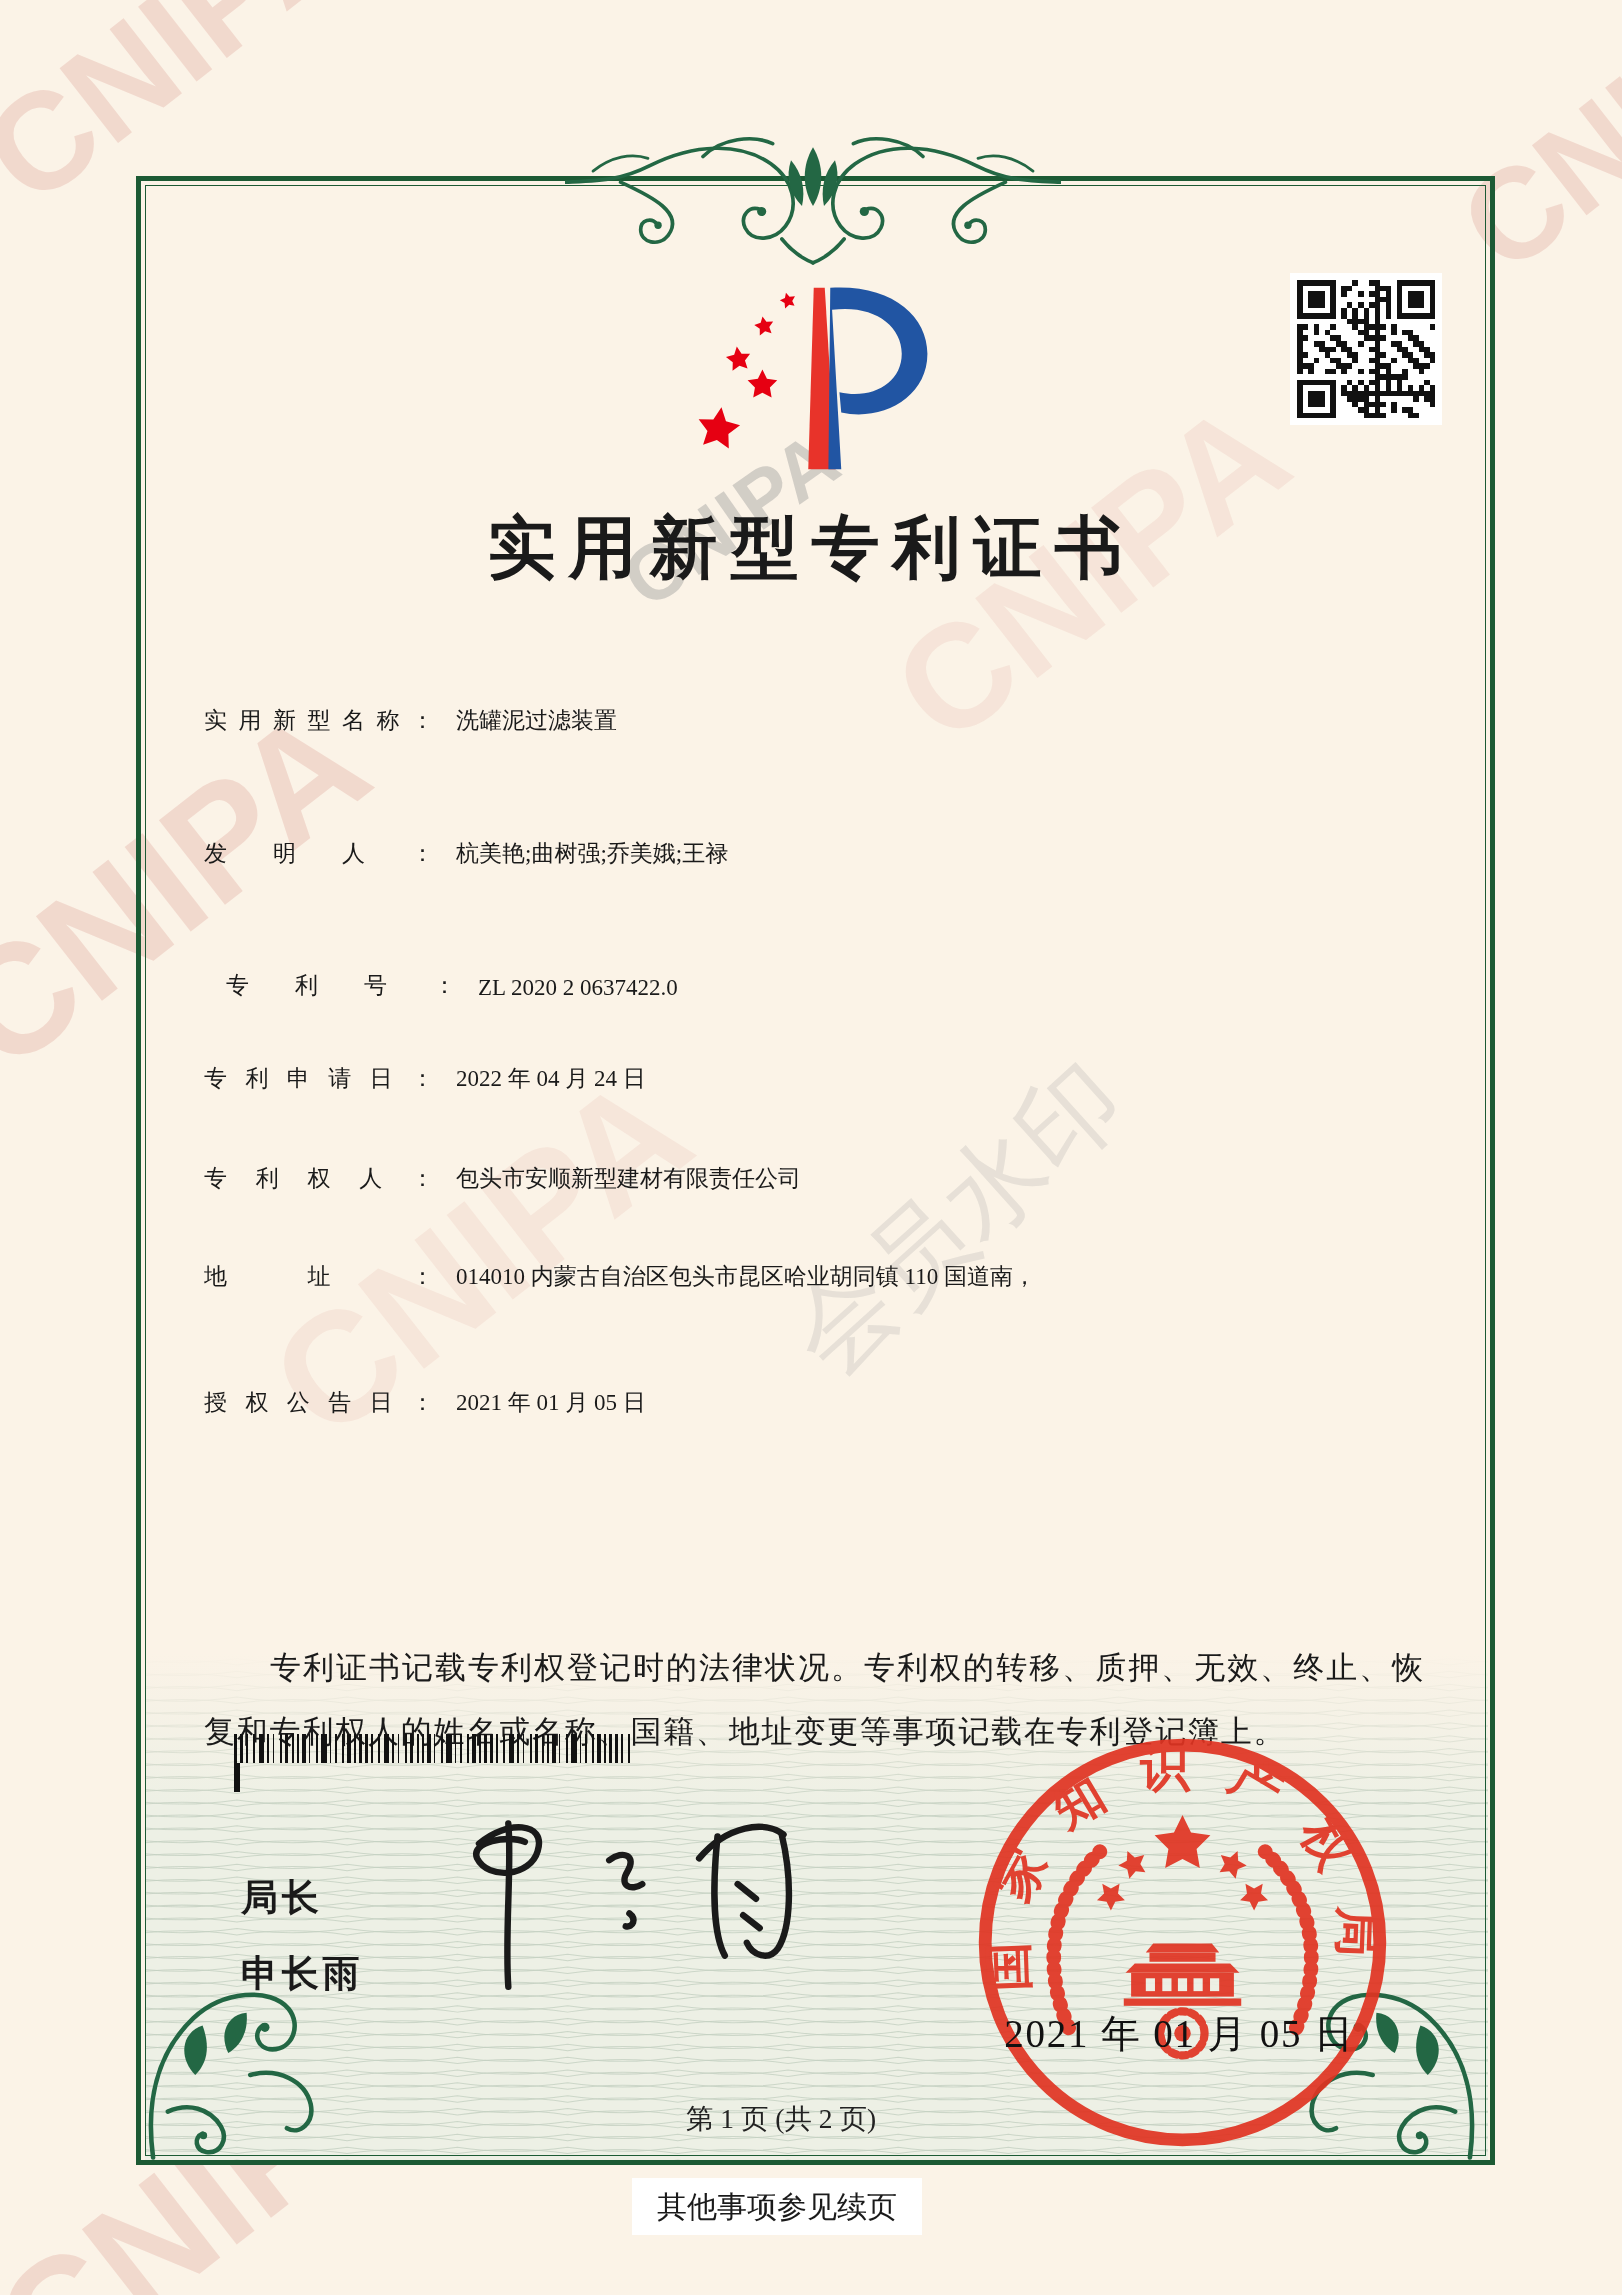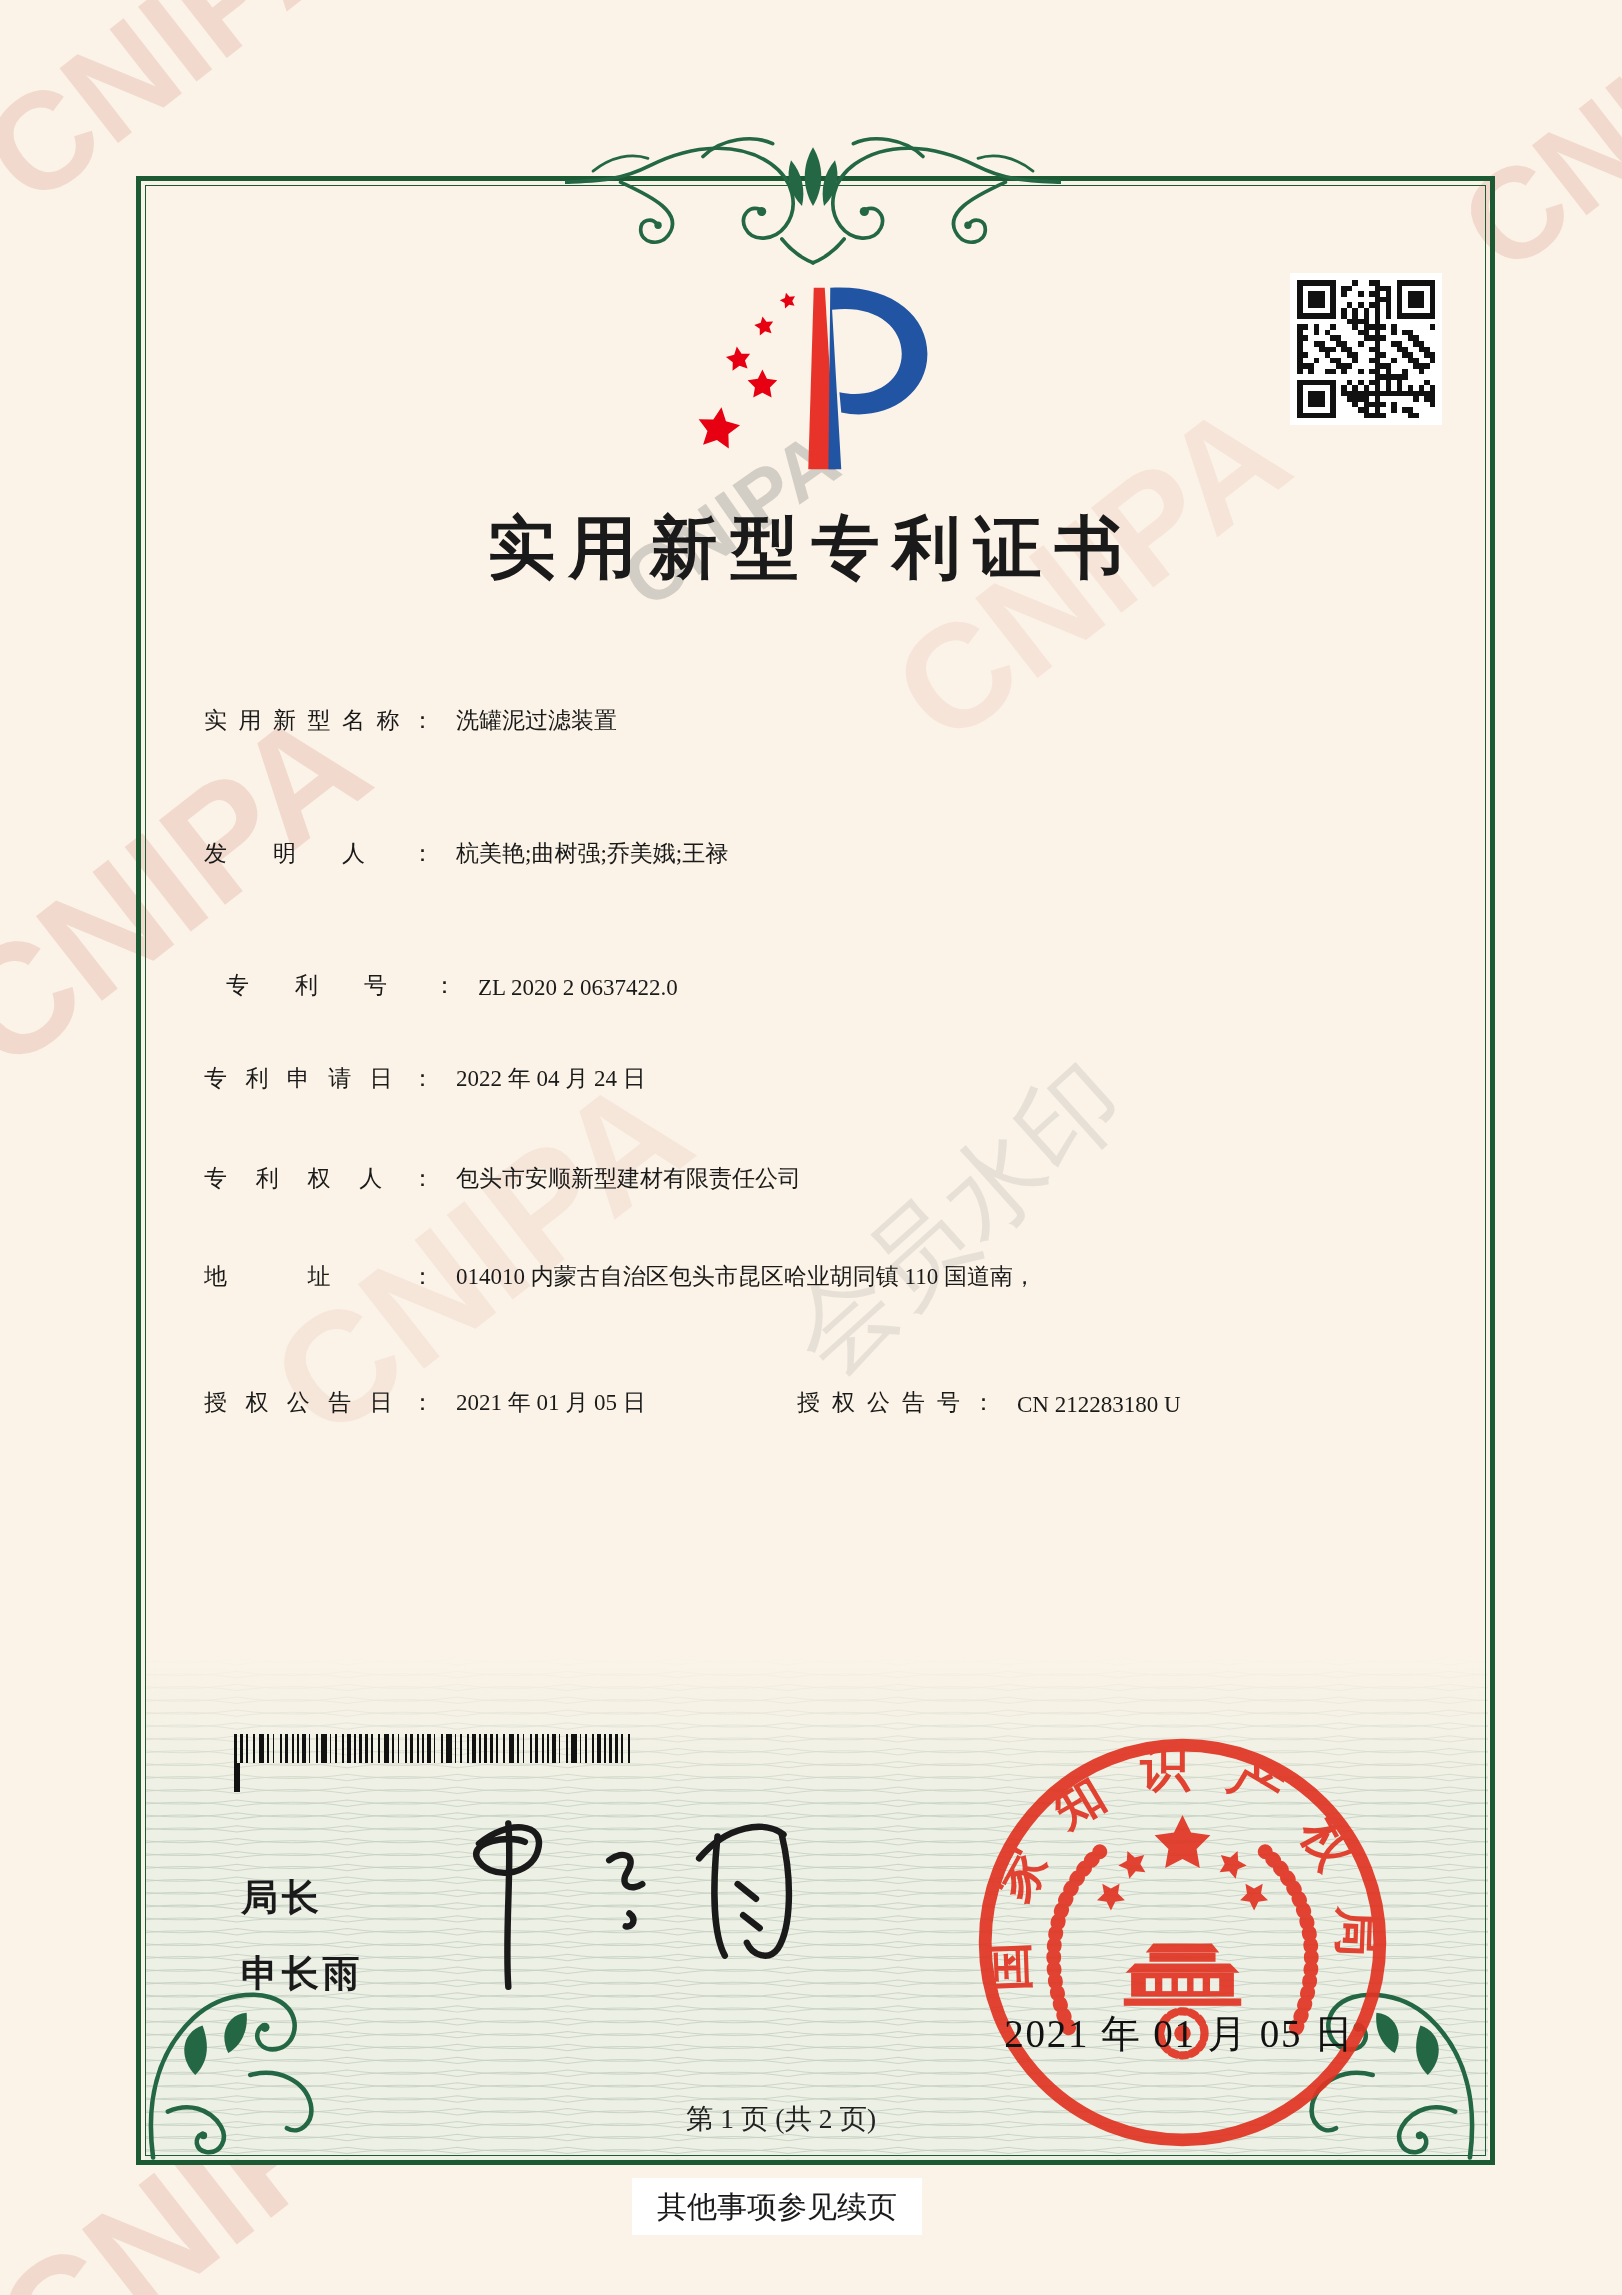--- a/index.html
+++ b/index.html
@@ -890,25 +890,23 @@
     <span class="lbl">专利申请日：</span><span class="val">2022 年 04 月 24 日</span>
   </div>
   <div class="row" style="top:1163px;">
     <span class="lbl">专利权人：</span><span class="val">包头市安顺新型建材有限责任公司</span>
   </div>
   <div class="row" style="top:1261px;">
     <span class="lbl">地址：</span><span class="val">014010 内蒙古自治区包头市昆区哈业胡同镇 110 国道南，</span>
   </div>
   <div class="row" style="top:1387px; width:1221px;">
     <span class="lbl">授权公告日：</span><span class="val">2021 年 01 月 05 日</span>
-    <span class="pair2">
-      <span class="lbl" style="width:198px;">授权公告号：</span><span class="val">CN 212283180 U</span>
-    </span>
   </div>
 
+  <p class="legal" style="top:1636px;">专利证书记载专利权登记时的法律状况。专利权的转移、质押、无效、终止、恢复和专利权人的姓名或名称、国籍、地址变更等事项记载在专利登记簿上。</p>
 
   <div class="barcode" id="barcode"><i style="width:2.8px;background:#111;"></i><i style="width:2.8px;"></i><i style="width:3.7px;background:#111;"></i><i style="width:2.8px;"></i><i style="width:1.8px;background:#111;"></i><i style="width:5.5px;"></i><i style="width:1.8px;background:#111;"></i><i style="width:3.7px;"></i><i style="width:5.5px;background:#111;"></i><i style="width:2.8px;"></i><i style="width:1.8px;background:#111;"></i><i style="width:3.7px;"></i><i style="width:1.8px;background:#111;"></i><i style="width:5.5px;"></i><i style="width:1.8px;background:#111;"></i><i style="width:2.8px;"></i><i style="width:3.7px;background:#111;"></i><i style="width:3.7px;"></i><i style="width:1.8px;background:#111;"></i><i style="width:2.8px;"></i><i style="width:2.8px;background:#111;"></i><i style="width:2.8px;"></i><i style="width:3.7px;background:#111;"></i><i style="width:2.8px;"></i><i style="width:1.8px;background:#111;"></i><i style="width:5.5px;"></i><i style="width:1.8px;background:#111;"></i><i style="width:3.7px;"></i><i style="width:5.5px;background:#111;"></i><i style="width:2.8px;"></i><i style="width:1.8px;background:#111;"></i><i style="width:3.7px;"></i><i style="width:1.8px;background:#111;"></i><i style="width:5.5px;"></i><i style="width:1.8px;background:#111;"></i><i style="width:2.8px;"></i><i style="width:3.7px;background:#111;"></i><i style="width:3.7px;"></i><i style="width:1.8px;background:#111;"></i><i style="width:2.8px;"></i><i style="width:2.8px;background:#111;"></i><i style="width:2.8px;"></i><i style="width:3.7px;background:#111;"></i><i style="width:2.8px;"></i><i style="width:1.8px;background:#111;"></i><i style="width:5.5px;"></i><i style="width:1.8px;background:#111;"></i><i style="width:3.7px;"></i><i style="width:5.5px;background:#111;"></i><i style="width:2.8px;"></i><i style="width:1.8px;background:#111;"></i><i style="width:3.7px;"></i><i style="width:1.8px;background:#111;"></i><i style="width:5.5px;"></i><i style="width:1.8px;background:#111;"></i><i style="width:2.8px;"></i><i style="width:3.7px;background:#111;"></i><i style="width:3.7px;"></i><i style="width:1.8px;background:#111;"></i><i style="width:2.8px;"></i><i style="width:2.8px;background:#111;"></i><i style="width:2.8px;"></i><i style="width:3.7px;background:#111;"></i><i style="width:2.8px;"></i><i style="width:1.8px;background:#111;"></i><i style="width:5.5px;"></i><i style="width:1.8px;background:#111;"></i><i style="width:3.7px;"></i><i style="width:5.5px;background:#111;"></i><i style="width:2.8px;"></i><i style="width:1.8px;background:#111;"></i><i style="width:3.7px;"></i><i style="width:1.8px;background:#111;"></i><i style="width:5.5px;"></i><i style="width:1.8px;background:#111;"></i><i style="width:2.8px;"></i><i style="width:3.7px;background:#111;"></i><i style="width:3.7px;"></i><i style="width:1.8px;background:#111;"></i><i style="width:2.8px;"></i><i style="width:2.8px;background:#111;"></i><i style="width:2.8px;"></i><i style="width:3.7px;background:#111;"></i><i style="width:2.8px;"></i><i style="width:1.8px;background:#111;"></i><i style="width:5.5px;"></i><i style="width:1.8px;background:#111;"></i><i style="width:3.7px;"></i><i style="width:5.5px;background:#111;"></i><i style="width:2.8px;"></i><i style="width:1.8px;background:#111;"></i><i style="width:3.7px;"></i><i style="width:1.8px;background:#111;"></i><i style="width:5.5px;"></i><i style="width:1.8px;background:#111;"></i><i style="width:2.8px;"></i><i style="width:3.7px;background:#111;"></i><i style="width:3.7px;"></i><i style="width:1.8px;background:#111;"></i><i style="width:2.8px;"></i><i style="width:2.8px;background:#111;"></i><i style="width:2.8px;"></i><i style="width:3.7px;background:#111;"></i><i style="width:2.8px;"></i><i style="width:1.8px;background:#111;"></i><i style="width:5.5px;"></i><i style="width:1.8px;background:#111;"></i><i style="width:3.7px;"></i><i style="width:5.5px;background:#111;"></i><i style="width:2.8px;"></i><i style="width:1.8px;background:#111;"></i><i style="width:3.7px;"></i><i style="width:1.8px;background:#111;"></i><i style="width:5.5px;"></i><i style="width:1.8px;background:#111;"></i><i style="width:2.8px;"></i><i style="width:3.7px;background:#111;"></i><i style="width:3.7px;"></i><i style="width:1.8px;background:#111;"></i><i style="width:2.8px;"></i><i style="width:2.8px;background:#111;"></i><i style="width:2.8px;"></i><i style="width:3.7px;background:#111;"></i><i style="width:2.8px;"></i><i style="width:1.8px;background:#111;"></i><i style="width:5.5px;"></i><i style="width:1.8px;background:#111;"></i><i style="width:3.7px;"></i><i style="width:5.5px;background:#111;"></i></div>
 
   <div class="signer-role">局长</div>
   <div class="signer-name">申长雨</div>
 
   <svg class="sig-svg" width="432" height="211" viewBox="0 0 470 230">
     <g fill="none" stroke="#1a1a1a" stroke-width="7" stroke-linecap="round">
       <path d="M66,40 C 96,14 140,16 130,48 C 122,76 76,80 64,56 C 56,38 98,30 116,38"></path>
       <path d="M98,18 C 102,62 94,140 98,196"></path>

